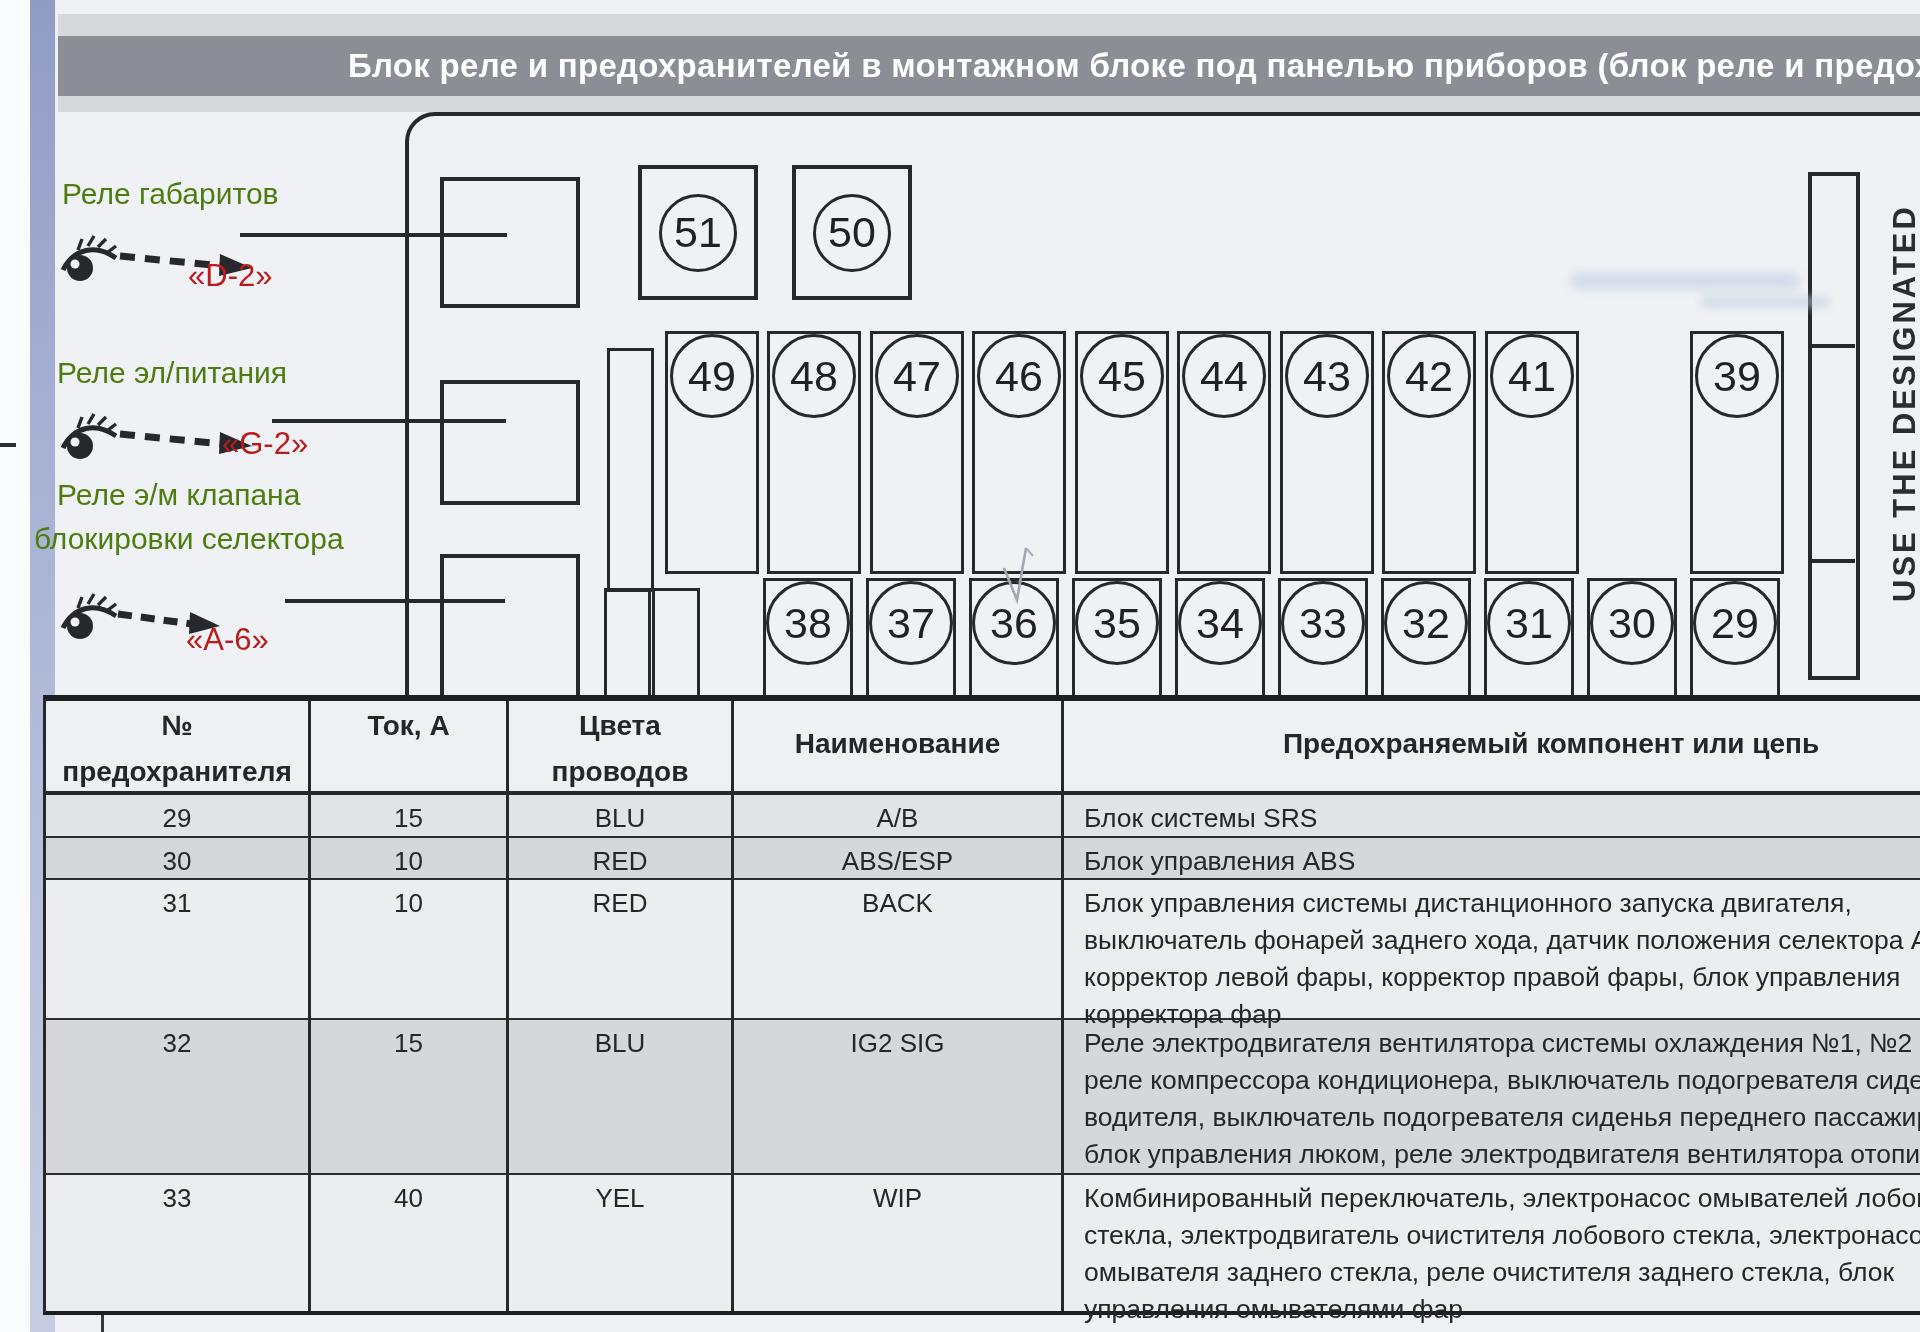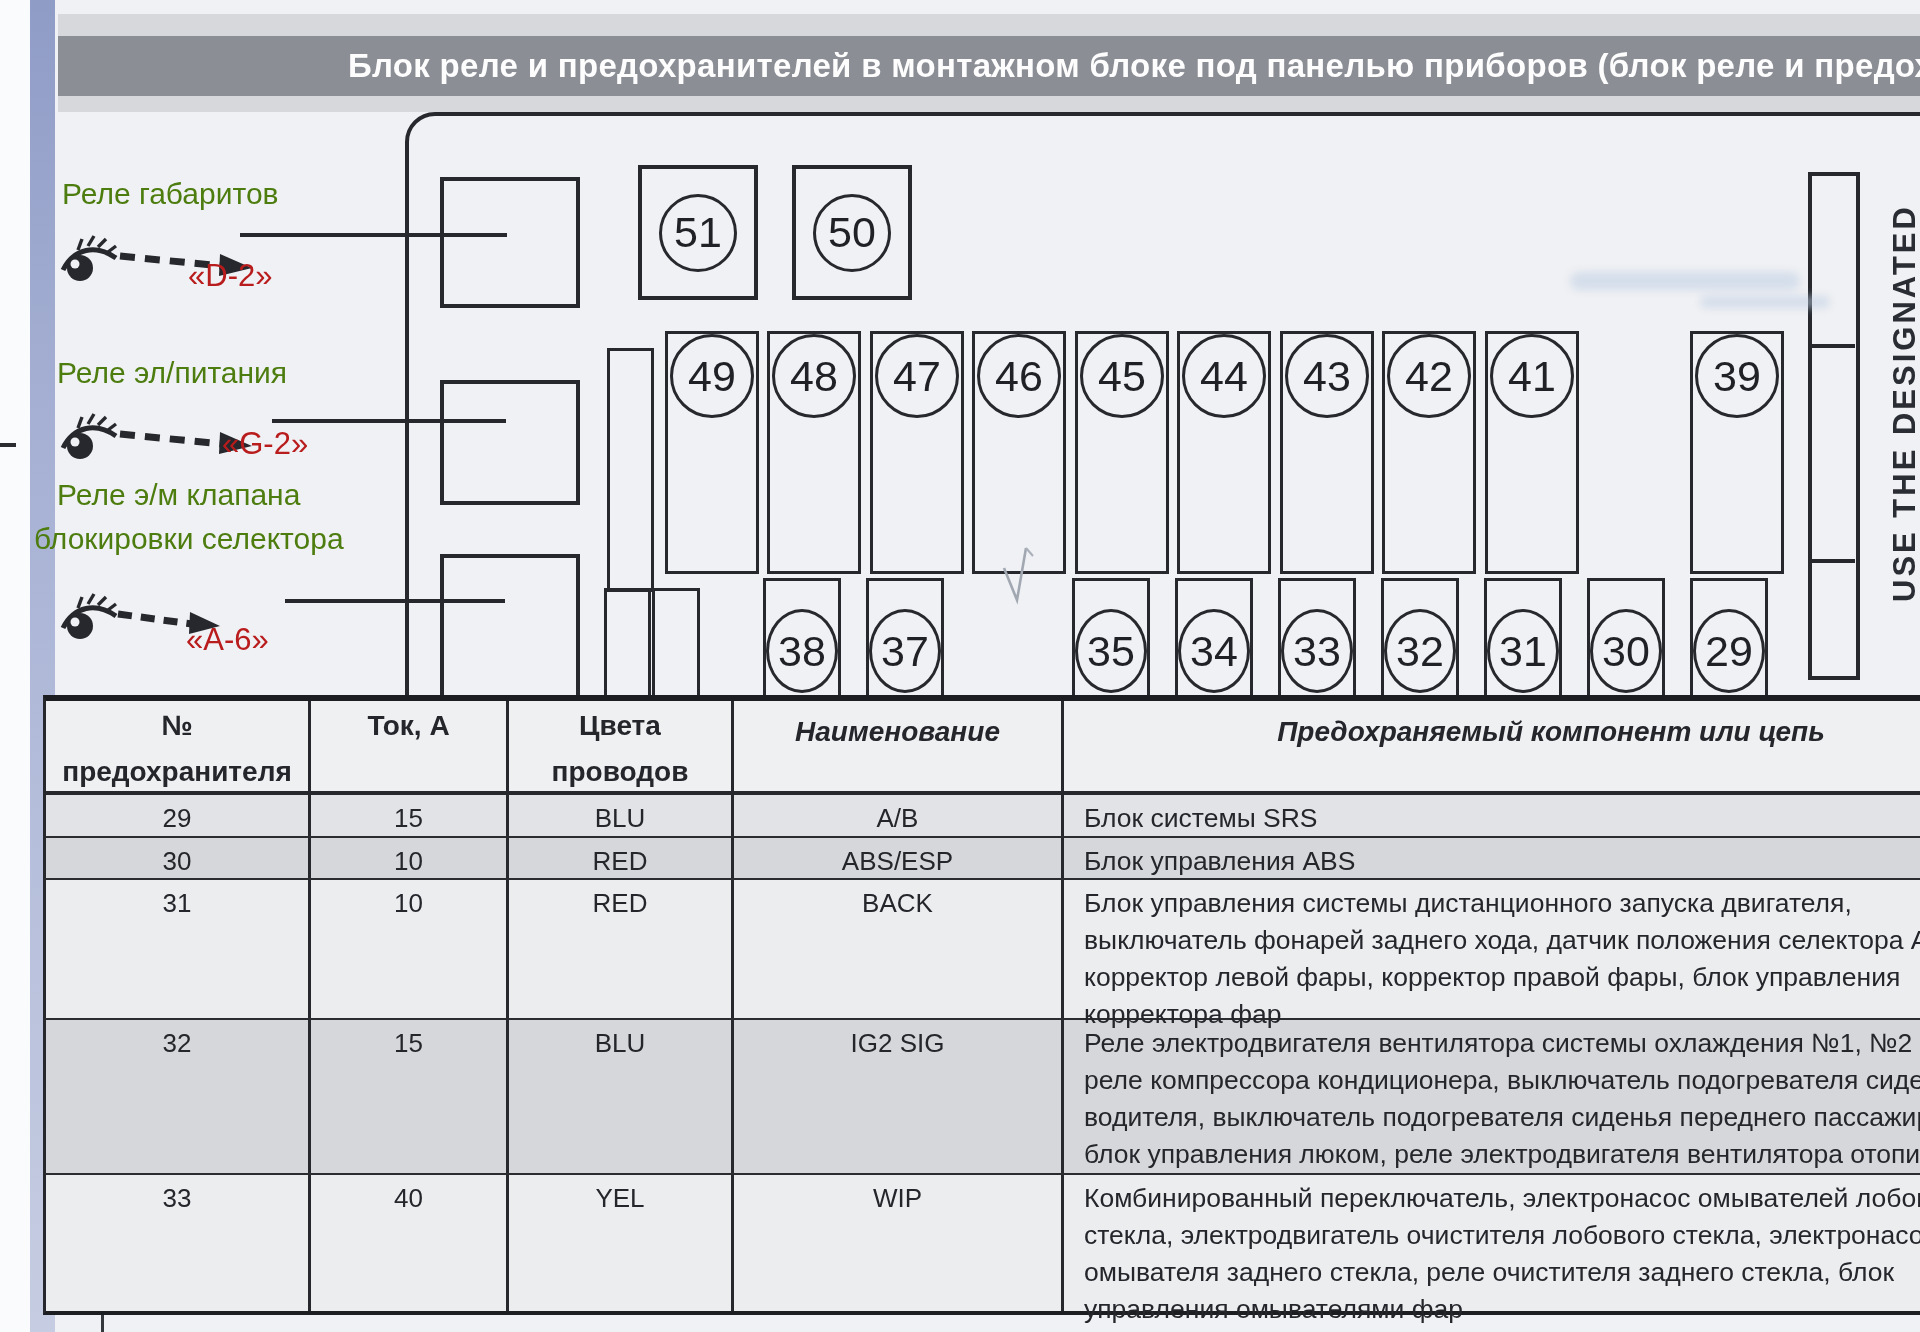--- a/index.html
+++ b/index.html
@@ -23,21 +23,21 @@
     position:absolute;left:290px;top:0;height:60px;line-height:60px;
     font-size:33px;font-weight:700;color:#fdfdfe;white-space:nowrap;letter-spacing:.3px;}
   .fuse-box{left:405px;top:112px;width:1690px;height:650px;
     border:4px solid #26282d;border-radius:30px;}
   .relay-sq{left:440px;width:132px;border:4px solid #26282d;background:transparent;}
   .conn-line{height:4px;background:#26282d;}
   .tsq{top:165px;width:112px;height:127px;border:4px solid #26282d;
     display:flex;align-items:center;justify-content:center;}
   .fuse{border:3.5px solid #26282d;display:flex;align-items:flex-start;justify-content:center;}
   .mid{top:331px;width:88px;height:237px;}
-  .bot{top:578px;width:78px;height:167px;align-items:flex-start;padding-top:28px;box-sizing:border-box;}
+  .bot{top:578px;width:90px;height:167px;align-items:flex-start;box-sizing:border-box;}
   .narrow{border:3.5px solid #26282d;}
   .fcirc{width:78px;height:78px;border:3px solid #26282d;border-radius:50%;
     display:flex;align-items:center;justify-content:center;
     font-size:43px;font-weight:500;color:#1f2126;}
   .tsq .fcirc{width:72px;height:72px;}
   .term-strip{left:1808px;top:172px;width:44px;height:500px;border:4px solid #26282d;}
   .term-div{left:-1px;width:44px;height:4px;background:#26282d;position:absolute;}
   .side-text{
     left:1727px;top:402px;width:360px;height:40px;text-align:center;
     transform:rotate(-90deg);font-size:31px;font-weight:700;letter-spacing:3px;
@@ -50,21 +50,21 @@
   
   .ftable{left:43px;top:695px;width:2017px;}
   .trow{display:flex;border-left:3px solid #26282d;box-sizing:border-box;}
   .thead{height:100px;border-top:6px solid #1c1e22;border-bottom:4px solid #26282d;background:#eef0f2;}
   .cell{box-sizing:border-box;border-right:3px solid #26282d;
     display:flex;flex-direction:column;align-items:center;}
   .c1{width:265px;} .c2{width:198px;} .c3{width:225px;} .c4{width:330px;}
   .c5{width:974px;border-right:none;align-items:flex-start;padding-left:20px;}
   .hcell{font-weight:700;font-size:28px;}
   .h2line{padding-top:2px;line-height:46px;}
-  .h1line{padding-top:16px;line-height:30px;font-style:italic;}
+  .h1line{padding-top:28px;line-height:30px;}
   .dcell{font-size:26px;padding-top:5px;line-height:36px;}
   .comp-line{font-size:26.5px;line-height:37px;white-space:nowrap;}
   .r29{height:41px;background:#e2e3e6;}
   .r30{height:42px;background:#d6d7da;border-top:2.5px solid #2a2c30;}
   .r31{height:140px;background:#ebedef;border-top:2.5px solid #2a2c30;}
   .r32{height:155px;background:#d6d7da;border-top:2.5px solid #2a2c30;}
   .r33{height:142px;background:#ebedef;border-top:2.5px solid #2a2c30;border-bottom:4px solid #1c1e22;}
 </style>
 </head>
 <body>
@@ -133,20 +133,23 @@
   <div class="abs fuse mid" style="left:1690px;">
       <span class="fcirc">39</span>
     </div>
 
   <div class="abs fuse bot" style="left:763px;">
       <span class="fcirc">38</span>
     </div>
   <div class="abs fuse bot" style="left:866px;">
       <span class="fcirc">37</span>
     </div>
+  <div class="abs fuse bot" style="left:969px;">
+      <span class="fcirc">36</span>
+    </div>
   <div class="abs fuse bot" style="left:1072px;">
       <span class="fcirc">35</span>
     </div>
   <div class="abs fuse bot" style="left:1175px;">
       <span class="fcirc">34</span>
     </div>
   <div class="abs fuse bot" style="left:1278px;">
       <span class="fcirc">33</span>
     </div>
   <div class="abs fuse bot" style="left:1381px;">

